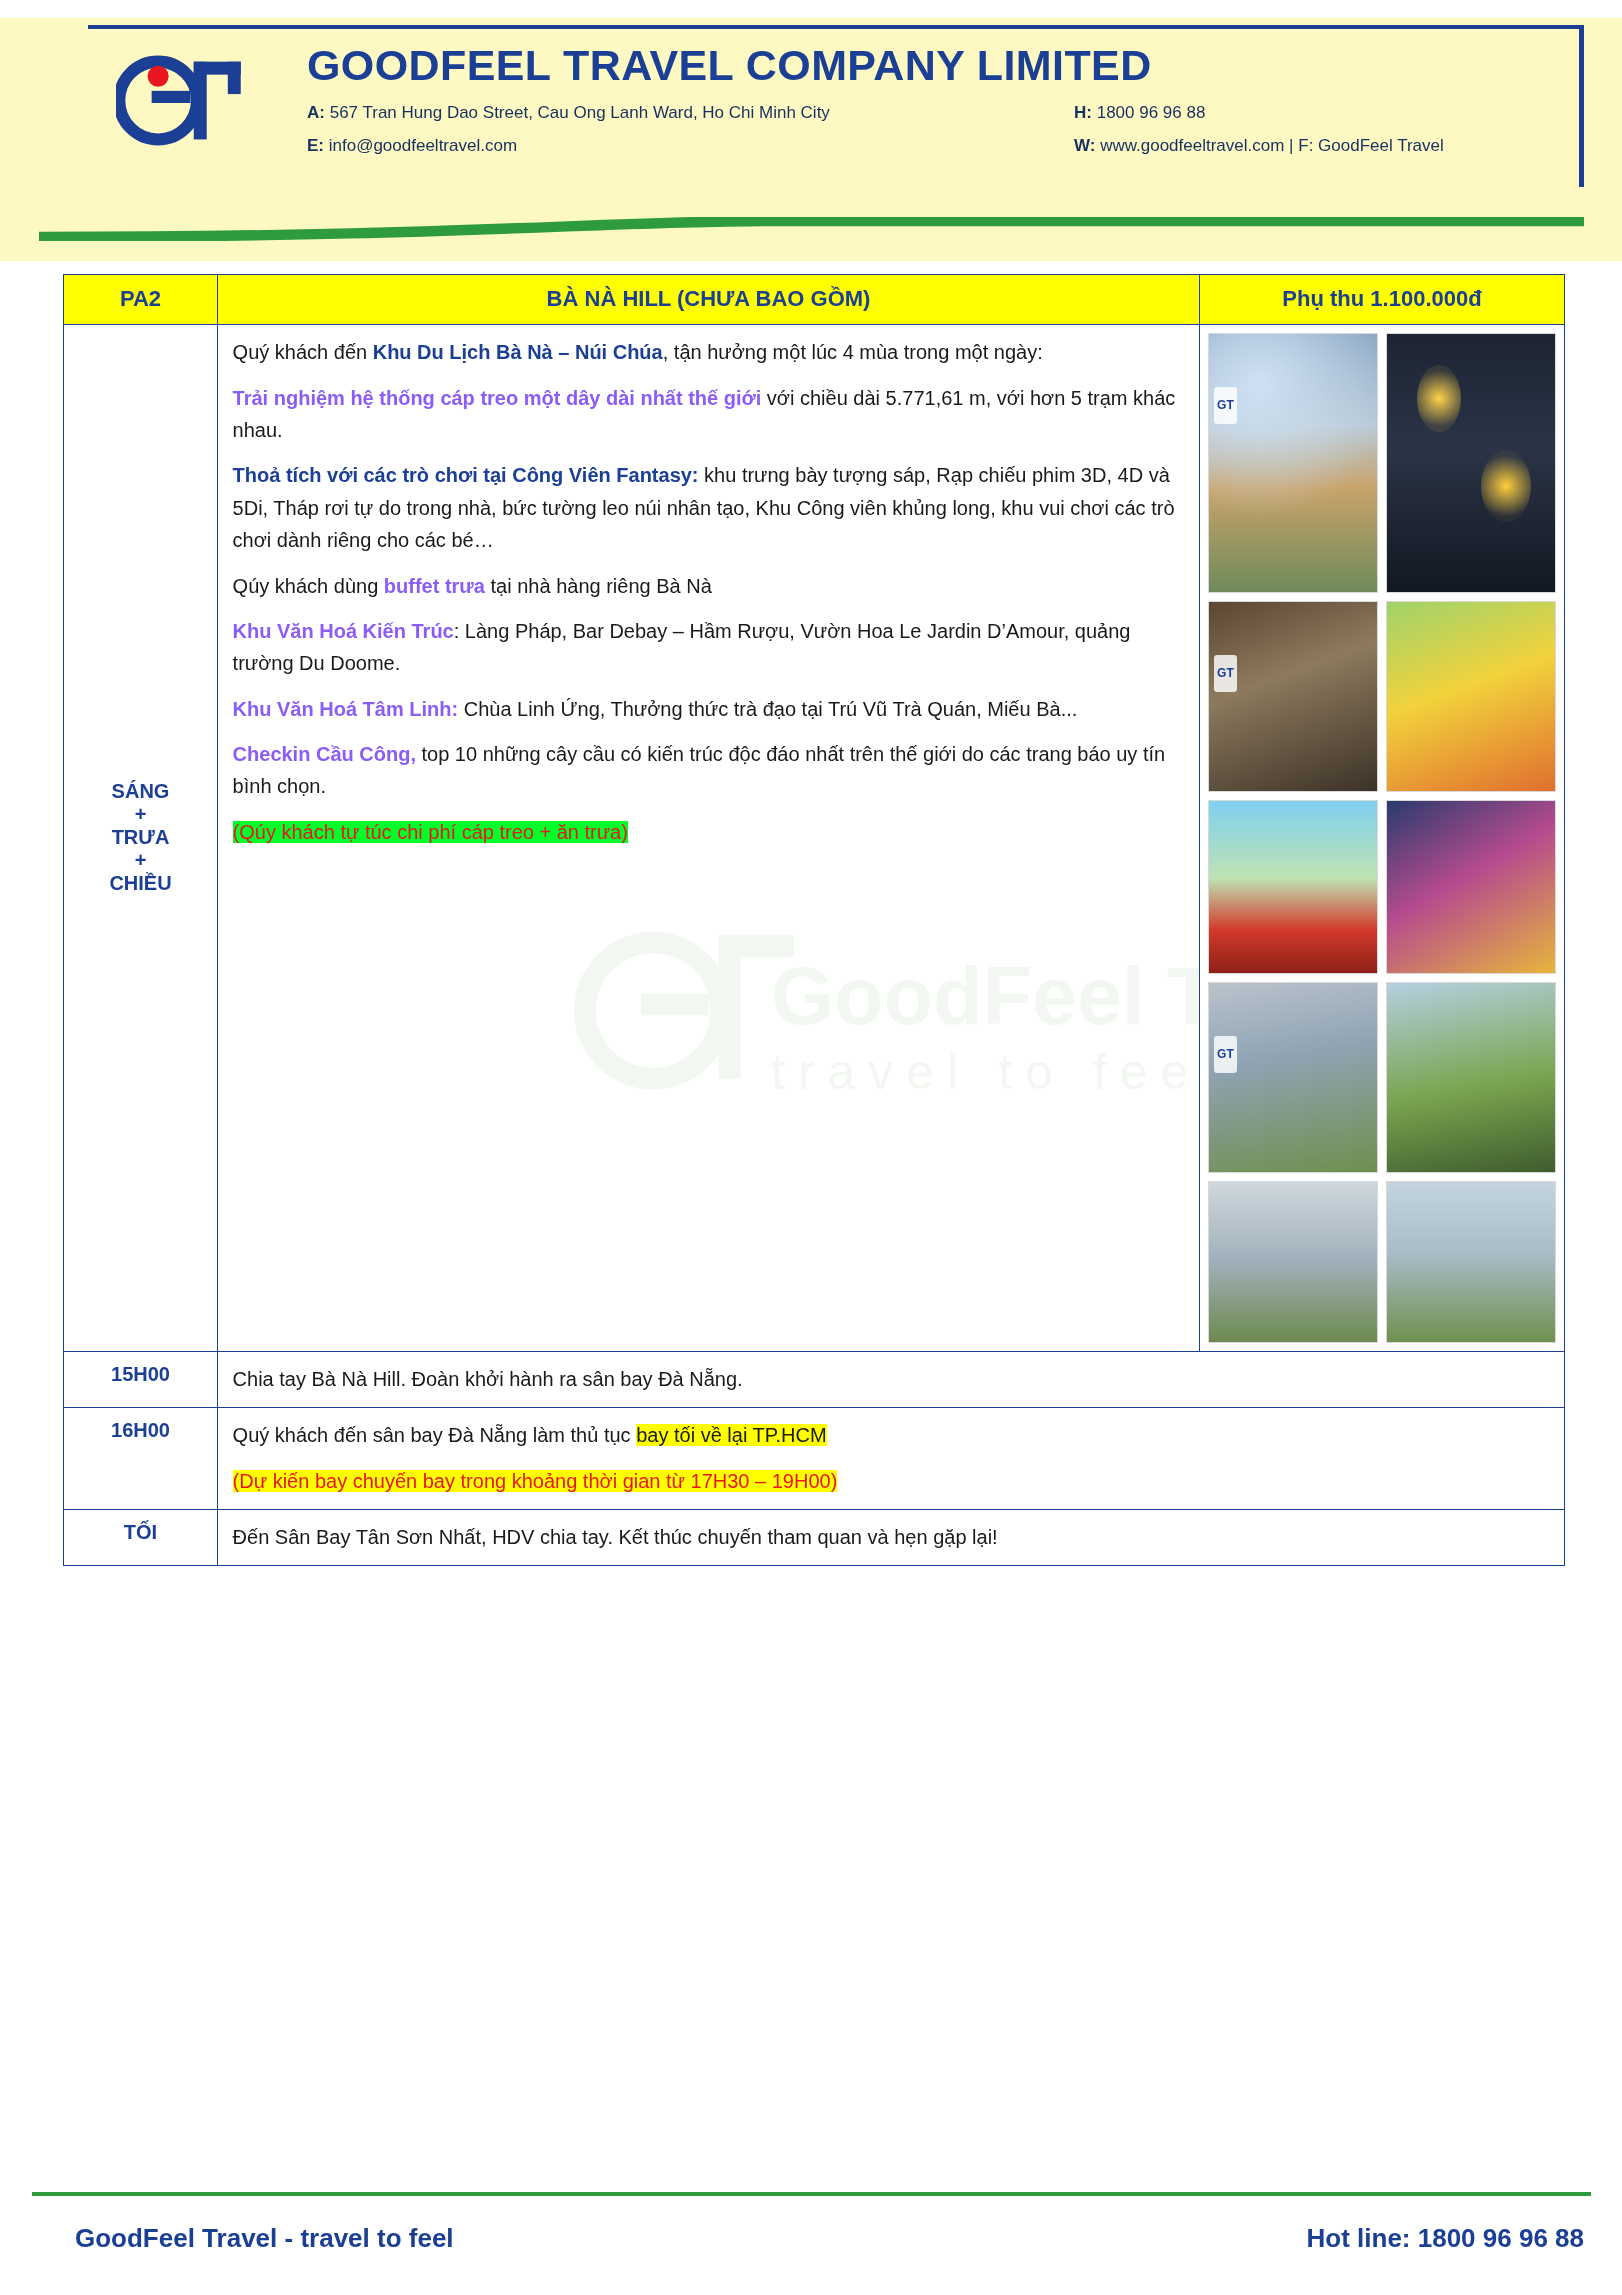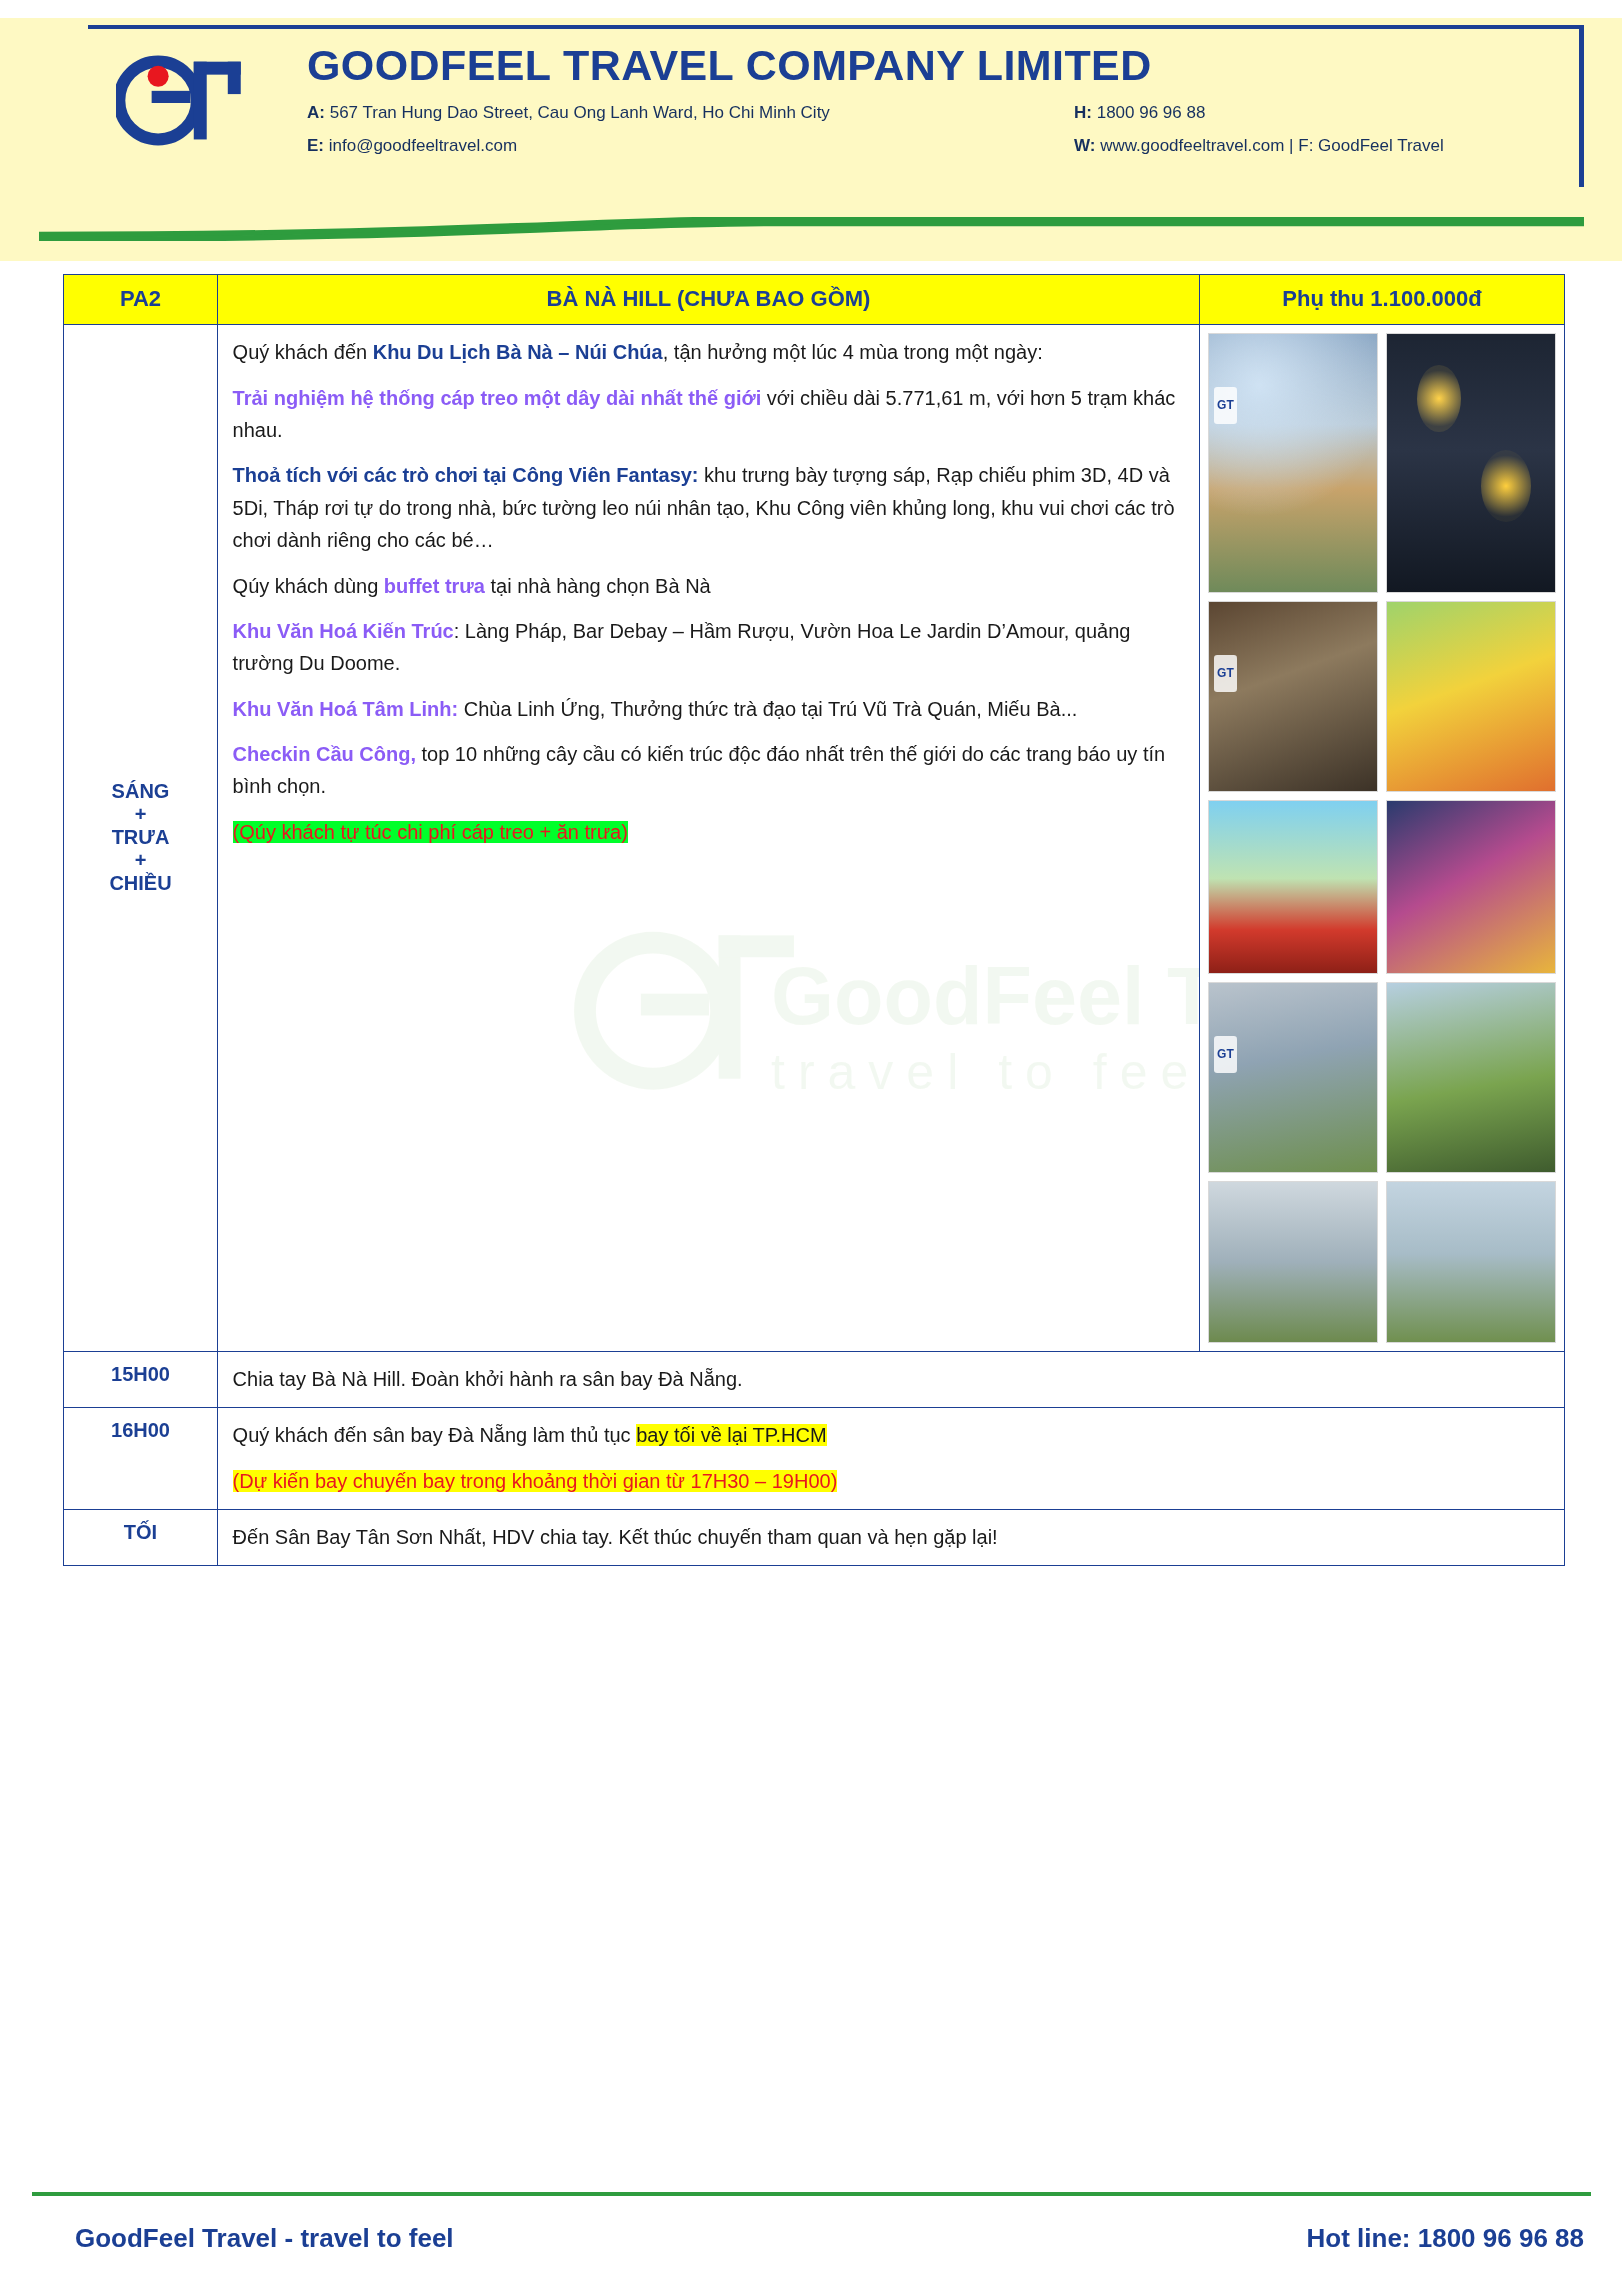--- a/index.html
+++ b/index.html
@@ -318,21 +318,21 @@
             <p>
               <span>Quý khách đến </span><span class="b-blue">Khu Du Lịch Bà Nà – Núi Chúa</span><span>, tận hưởng một lúc 4 mùa trong một ngày:</span>
             </p>
             <p>
               <span class="b-red">Trải nghiệm hệ thống cáp treo một dây dài nhất thế giới</span><span> với chiều dài 5.771,61 m, với hơn 5 trạm khác nhau.</span>
             </p>
             <p>
               <span class="b-blue">Thoả tích với các trò chơi tại Công Viên Fantasy:</span><span> khu trưng bày tượng sáp, Rạp chiếu phim 3D, 4D và 5Di, Tháp rơi tự do trong nhà, bức tường leo núi nhân tạo, Khu Công viên khủng long, khu vui chơi các trò chơi dành riêng cho các bé…</span>
             </p>
             <p>
-              <span>Qúy khách dùng </span><span class="b-red">buffet trưa</span><span> tại nhà hàng chọn Bà Nà</span>
+              <span>Qúy khách dùng </span><span class="b-red">buffet trưa</span><span> tại nhà hàng riêng Bà Nà</span>
             </p>
             <p>
               <span class="b-red">Khu Văn Hoá Kiến Trúc</span><span>: Làng Pháp, Bar Debay – Hầm Rượu, Vườn Hoa Le Jardin D’Amour, quảng trường Du Doome.</span>
             </p>
             <p>
               <span class="b-red">Khu Văn Hoá Tâm Linh:</span><span> Chùa Linh Ứng, Thưởng thức trà đạo tại Trú Vũ Trà Quán, Miếu Bà...</span>
             </p>
             <p>
               <span class="b-red">Checkin Cầu Công,</span><span> top 10 những cây cầu có kiến trúc độc đáo nhất trên thế giới do các trang báo uy tín bình chọn.</span>
             </p>

